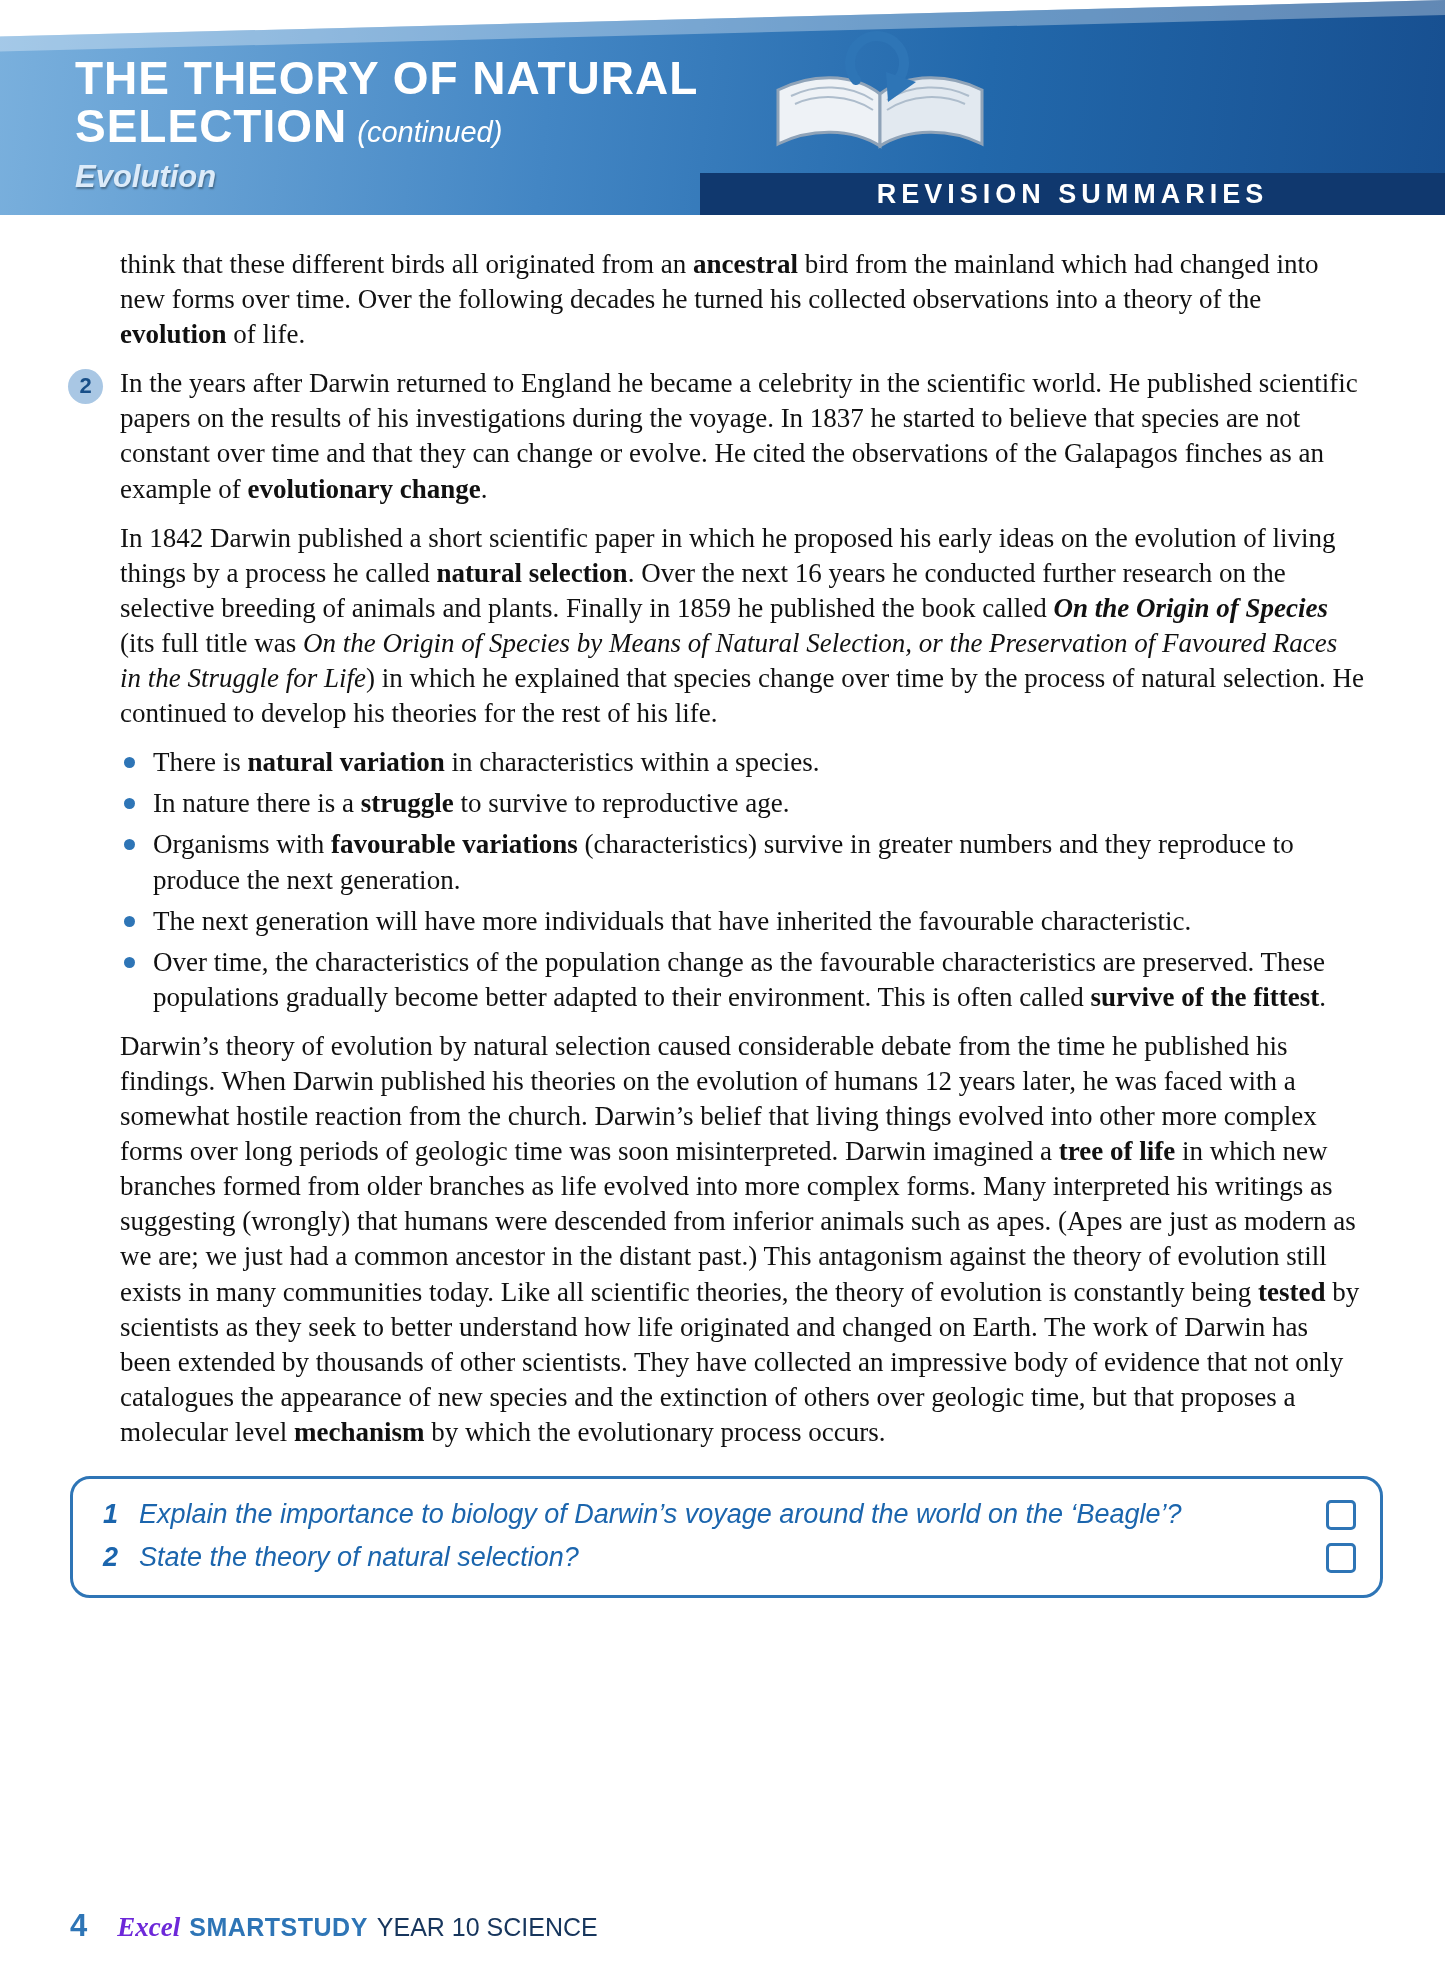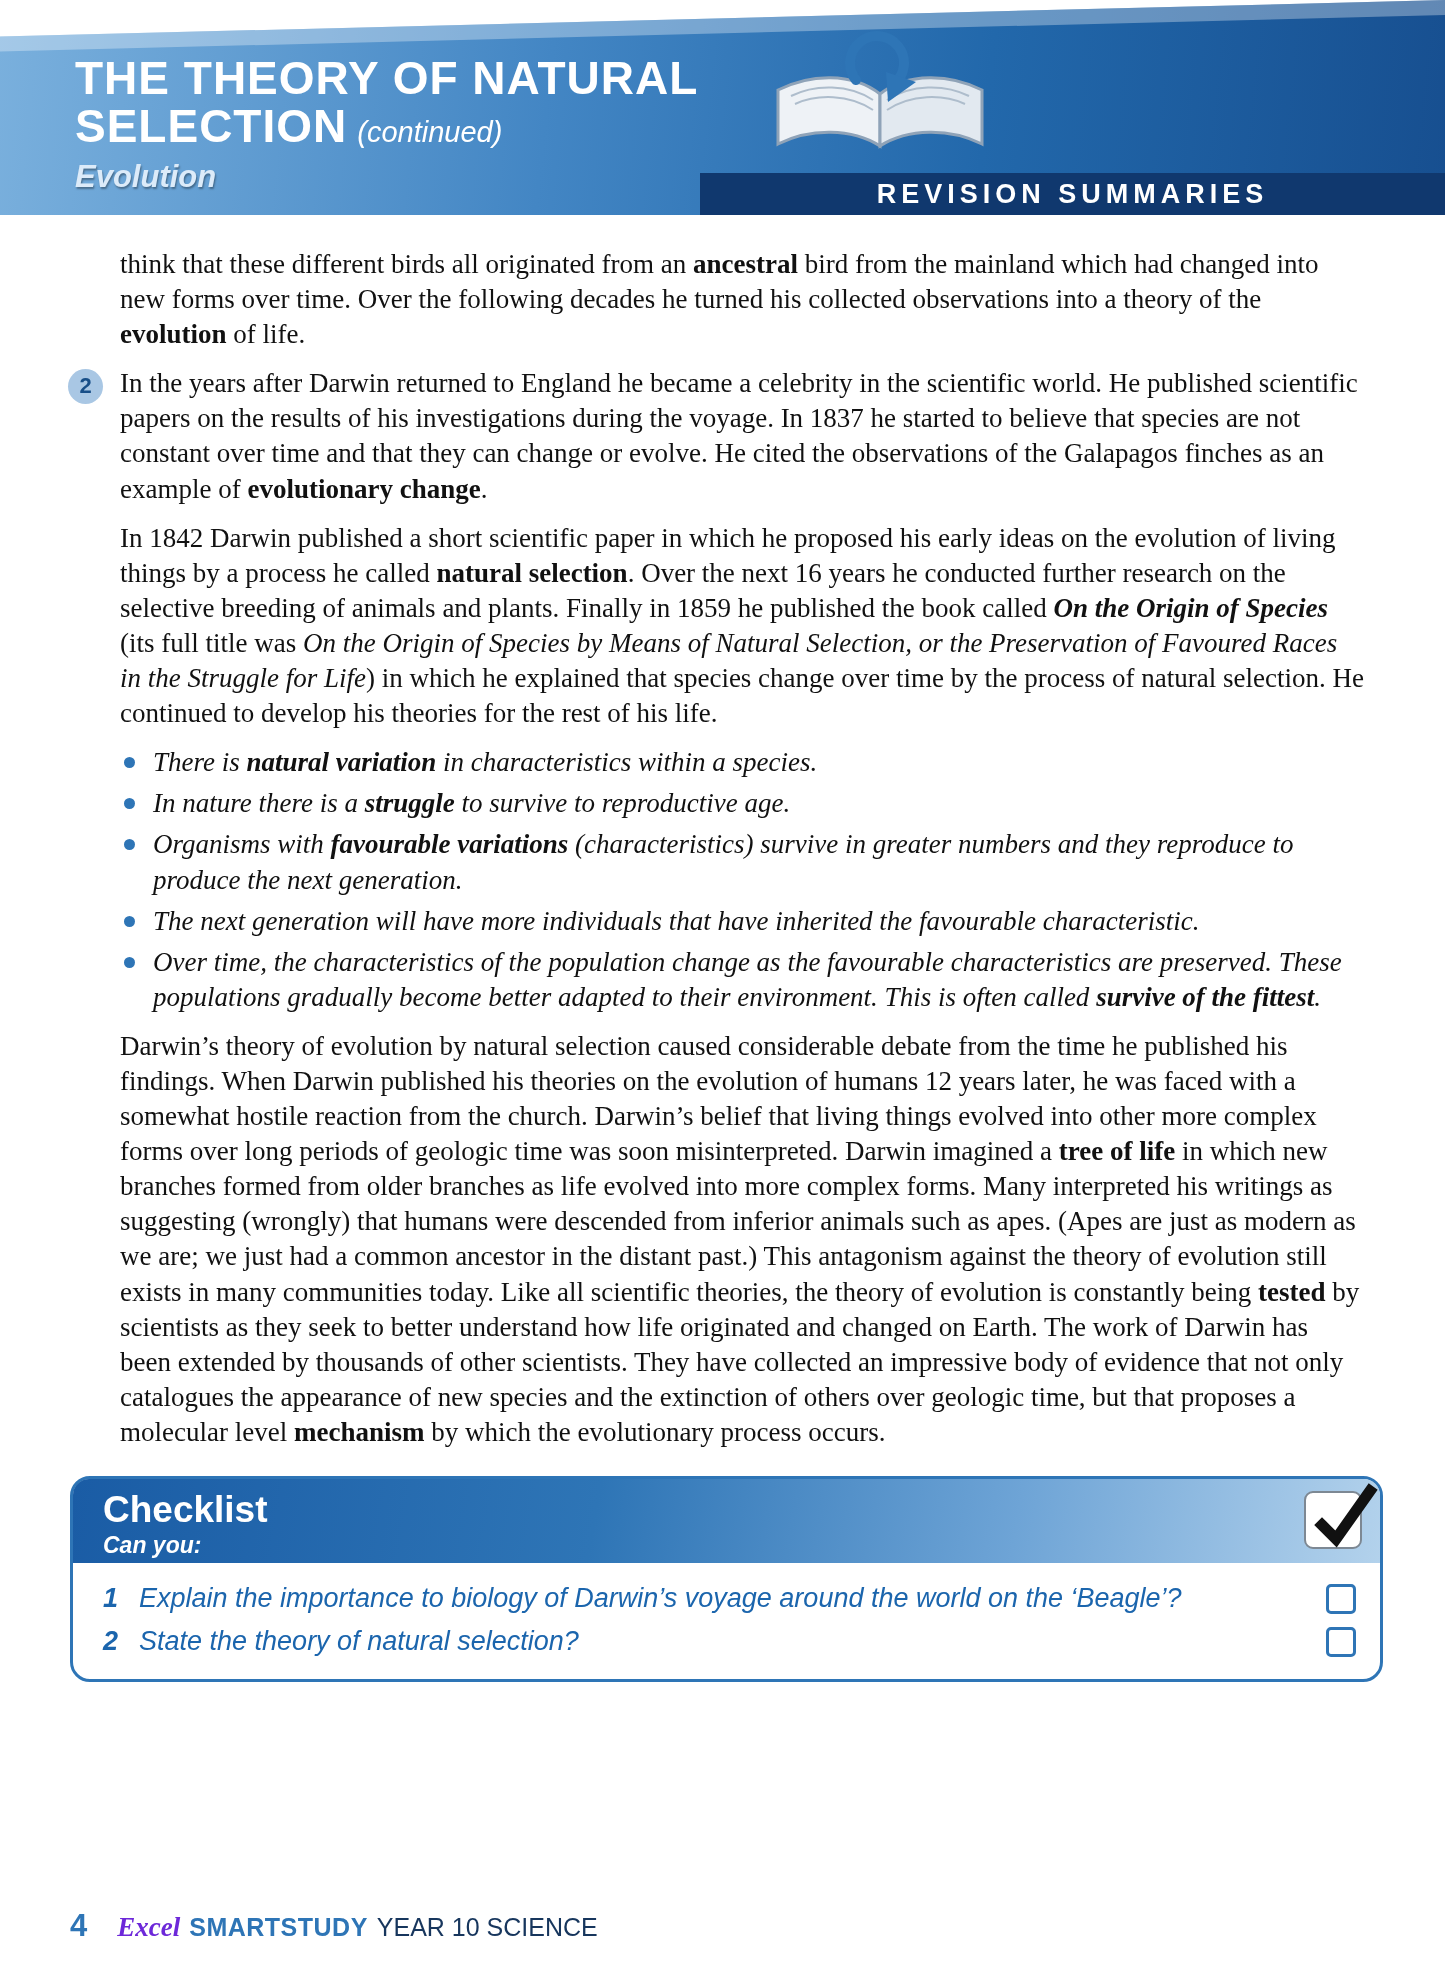--- a/index.html
+++ b/index.html
@@ -40,21 +40,21 @@
   .content { padding:32px 80px 0 120px; font-size:27px; line-height:1.30; }
   .para { margin-bottom:14px; text-align:left; }
   .numbered { position:relative; }
   .num-circle {
     position:absolute; left:-52px; top:3px; width:35px; height:35px; border-radius:50%;
     background:#a9c7e4; color:#184f88;
     font-family:"Liberation Sans", sans-serif; font-weight:700; font-size:22px;
     display:flex; align-items:center; justify-content:center;
   }
   .bullets { margin:0 0 14px 4px; }
-  .bullet { display:flex; margin-bottom:6px;font-style:italic; }
+  .bullet { display:flex; margin-bottom:6px; }
   .dot {
     flex:0 0 auto; width:11px; height:11px; border-radius:50%;
     background:var(--accent,#2e75b6); margin:12px 18px 0 0;
   }
   .rt-b { font-weight:700; }
   .rt-i { font-style:italic; }
   .rt-bi { font-weight:700; font-style:italic; }
 
   
   .checklist {
@@ -161,29 +161,20 @@
         <span class="dot"></span>
         <div class="bullet-text"><span>Over time, the characteristics of the population change as the favourable characteristics are preserved. These populations gradually become better adapted to their environment. This is often called </span><span class="rt-b">survive of the fittest</span><span>.</span></div>
       </div>
     </div>
 
     <p class="para"><span>Darwin’s theory of evolution by natural selection caused considerable debate from the time he published his findings. When Darwin published his theories on the evolution of humans 12 years later, he was faced with a somewhat hostile reaction from the church. Darwin’s belief that living things evolved into other more complex forms over long periods of geologic time was soon misinterpreted. Darwin imagined a </span><span class="rt-b">tree of life</span><span> in which new branches formed from older branches as life evolved into more complex forms. Many interpreted his writings as suggesting (wrongly) that humans were descended from inferior animals such as apes. (Apes are just as modern as we are; we just had a common ancestor in the distant past.) This antagonism against the theory of evolution still exists in many communities today. Like all scientific theories, the theory of evolution is constantly being </span><span class="rt-b">tested</span><span> by scientists as they seek to better understand how life originated and changed on Earth. The work of Darwin has been extended by thousands of other scientists. They have collected an impressive body of evidence that not only catalogues the appearance of new species and the extinction of others over geologic time, but that proposes a molecular level </span><span class="rt-b">mechanism</span><span> by which the evolutionary process occurs.</span></p>
 
   </main>
 
   <section class="checklist">
-    <div class="checklist-header">
-      <div class="checklist-title">Checklist</div>
-      <div class="checklist-sub">Can you:</div>
-      <div class="tickbox">
-        <svg width="70" height="80" viewBox="0 0 70 80">
-          <polyline points="14,48 28,62 62,14" fill="none" stroke="#111" stroke-width="11" stroke-linecap="square"></polyline>
-        </svg>
-      </div>
-    </div>
     <div class="checklist-body">
       <div class="check-item">
         <span class="ci-num">1</span>
         <span class="ci-text">Explain the importance to biology of Darwin’s voyage around the world on the ‘Beagle’?</span>
         <span class="ci-box"></span>
       </div>
       <div class="check-item">
         <span class="ci-num">2</span>
         <span class="ci-text">State the theory of natural selection?</span>
         <span class="ci-box"></span>

